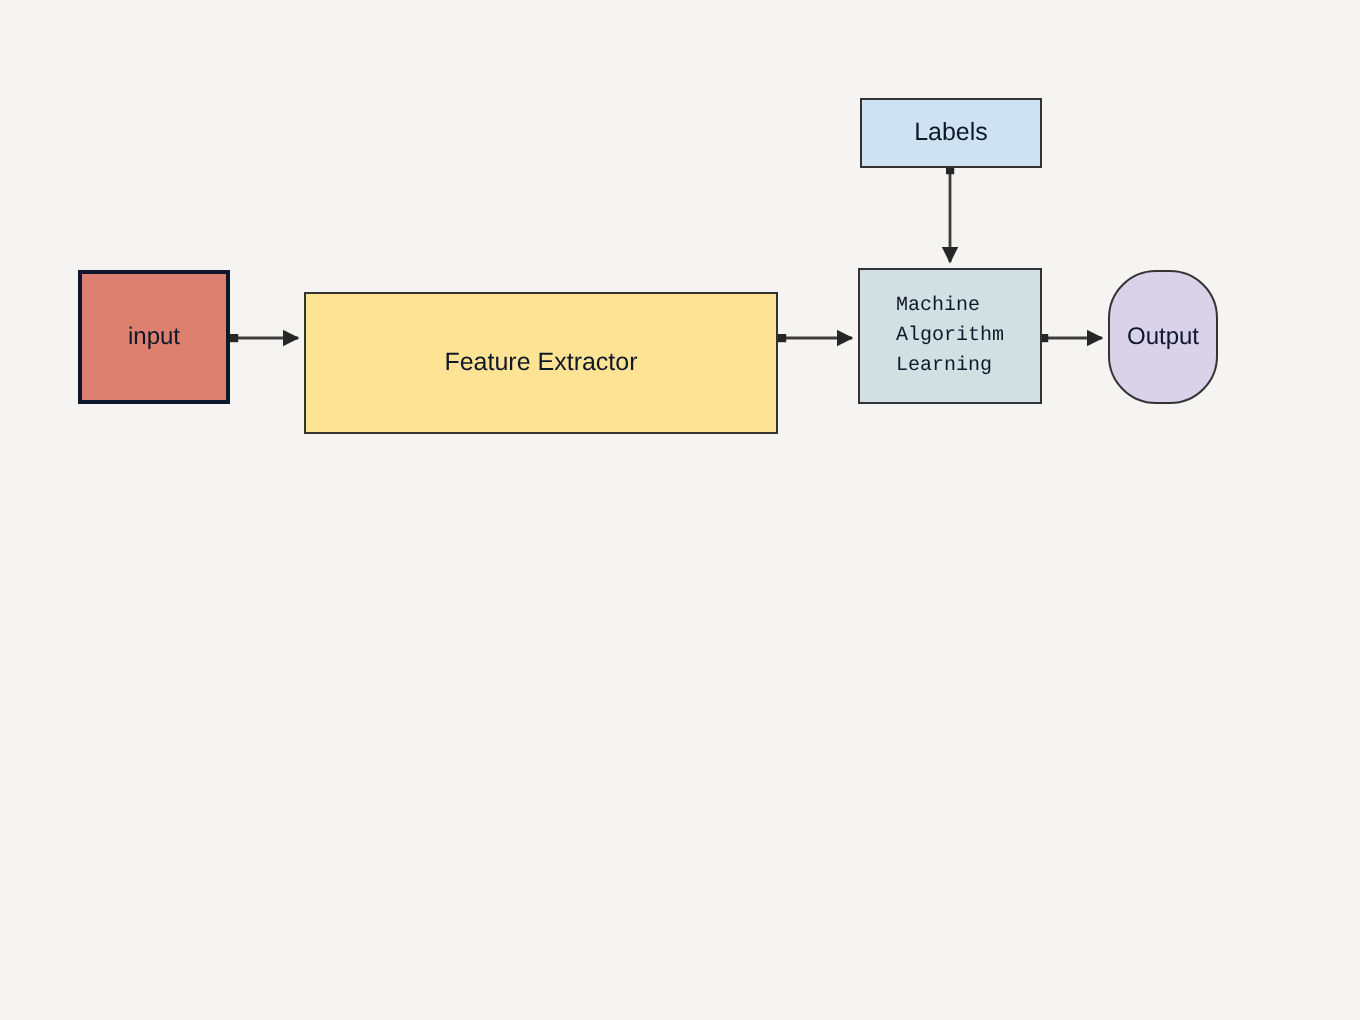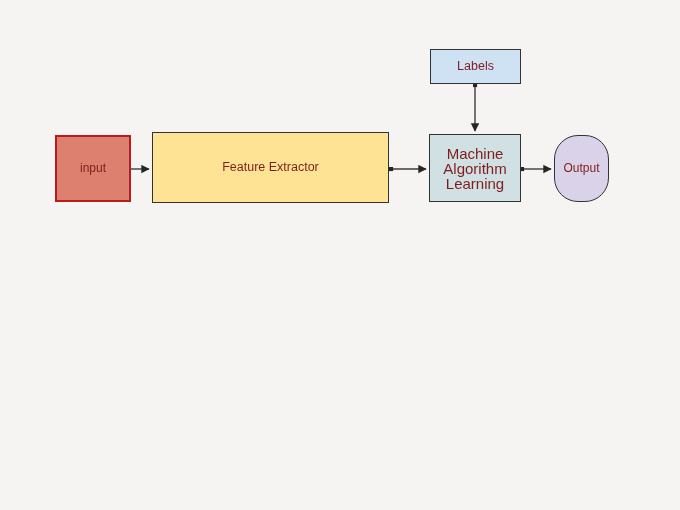--- a/index.html
+++ b/index.html
@@ -16,48 +16,48 @@
     position: relative;
     width: 680px;
     height: 510px;
     background: #f5f4f2;
   }
   .node {
     position: absolute;
     display: flex;
     align-items: center;
     justify-content: center;
-    text-align: center;
     box-sizing: border-box;
-    color: #7f1d1d;
+    color: #0f172a;
     font-size: 12px;
     line-height: 15px;
   }
   .node-input {
-    left: 55px; top: 135px;
+    left: 39px; top: 135px;
     width: 76px; height: 67px;
-    border: 2px solid #b91c1c;
+    border: 2px solid #0f172a;
   }
   .node-feature-extractor {
     left: 152px; top: 132px;
     width: 237px; height: 71px;
     border: 1px solid #333;
     font-size: 12.5px;
   }
   .node-labels {
     left: 430px; top: 49px;
     width: 91px; height: 35px;
     border: 1px solid #333;
     font-size: 12.5px;
   }
   .node-ml {
     left: 429px; top: 134px;
     width: 92px; height: 68px;
     border: 1px solid #333;
-    font-size: 15px;
+    font-size: 10px;
+    font-family: Liberation Mono, monospace;
   }
   .node-ml .ml-lines {
     display: flex;
     flex-direction: column;
   }
   .node-output {
     left: 554px; top: 135px;
     width: 55px; height: 67px;
     border: 1px solid #333;
   }
@@ -90,21 +90,21 @@
     <line x1="117" y1="169" x2="149" y2="169" marker-start="url(#startdot)" marker-end="url(#arrowhead)"></line>
     <line x1="391" y1="169" x2="426" y2="169" marker-start="url(#startdot)" marker-end="url(#arrowhead)"></line>
     <line x1="475" y1="85" x2="475" y2="131" marker-start="url(#startdot)" marker-end="url(#arrowhead)"></line>
     <line x1="522" y1="169" x2="551" y2="169" marker-start="url(#startdot)" marker-end="url(#arrowhead)"></line>
   </svg>
 
   <div class="node node-input" style="background-color: rgb(221, 128, 112);">
     <span>input</span>
   </div>
 
-  <div class="node node-feature-extractor" style="background-color: rgb(255, 227, 148);">
+  <div class="node node-feature-extractor" style="background-color: rgb(255, 227, 148); margin-top: 14px;">
     <span>Feature Extractor</span>
   </div>
 
   <div class="node node-labels" style="background-color: rgb(207, 226, 243);">
     <span>Labels</span>
   </div>
 
   <div class="node node-ml" style="background-color: rgb(208, 224, 227);">
     <span class="ml-lines">
       <span>Machine</span>

